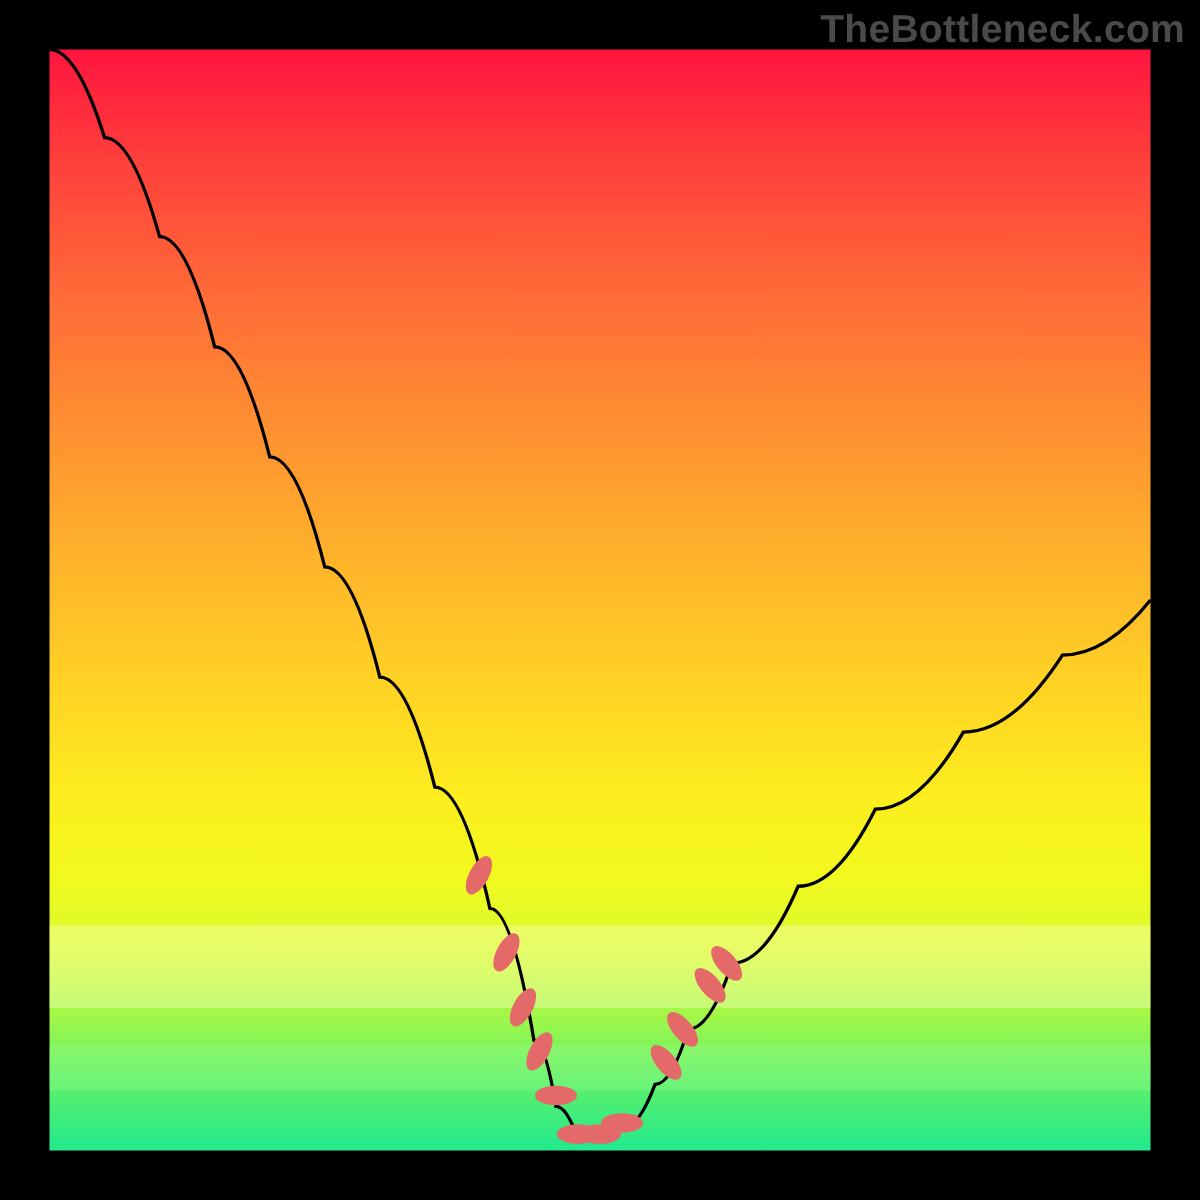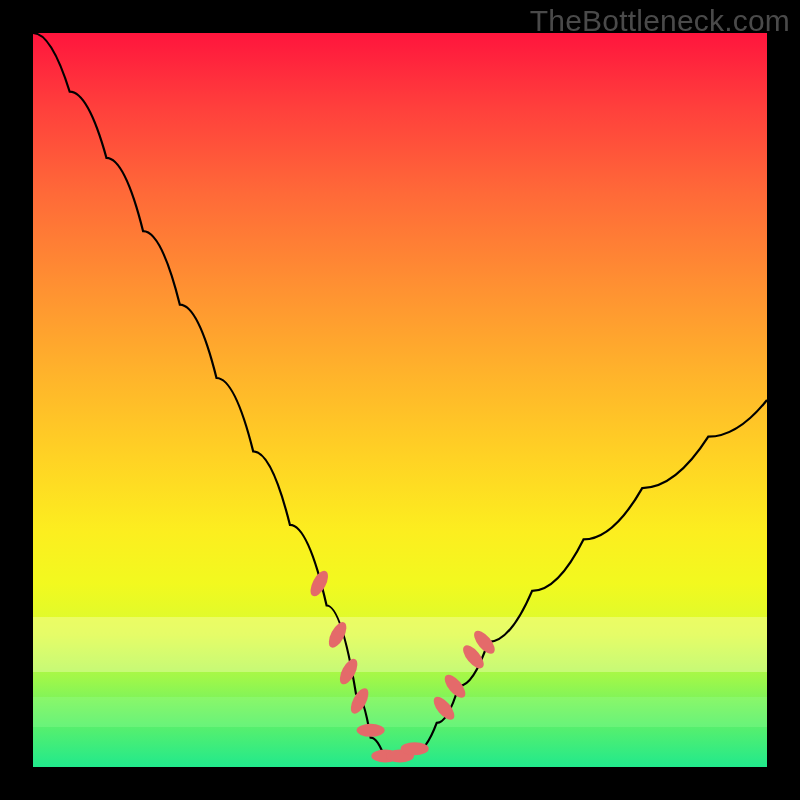--- a/index.html
+++ b/index.html
@@ -16,22 +16,22 @@
     width: 800px;
     height: 800px;
     background: #000;
     box-sizing: border-box;
   }
   .watermark {
     position: absolute;
     top: 4px;
     right: 10px;
     color: #4a4a4a;
-    font-size: 30px;
-    font-weight: 400;
+    font-size: 26px;
+    font-weight: 700;
     letter-spacing: 0.2px;
     z-index: 5;
   }
   .plot {
     position: absolute;
     left: 33px;
     top: 33px;
     width: 734px;
     height: 734px;
     background: linear-gradient(

